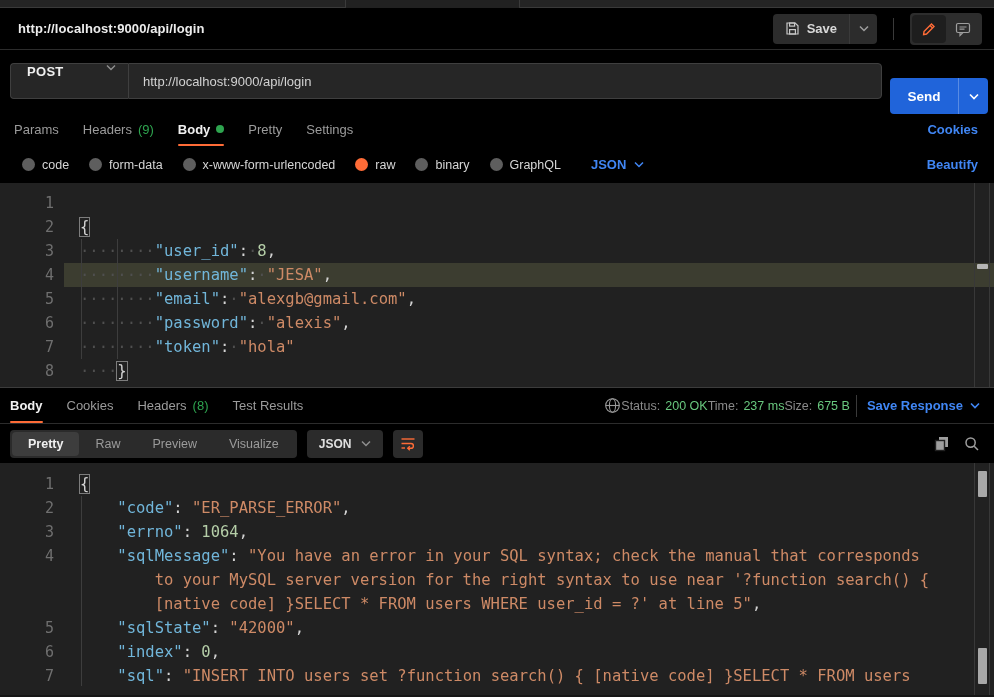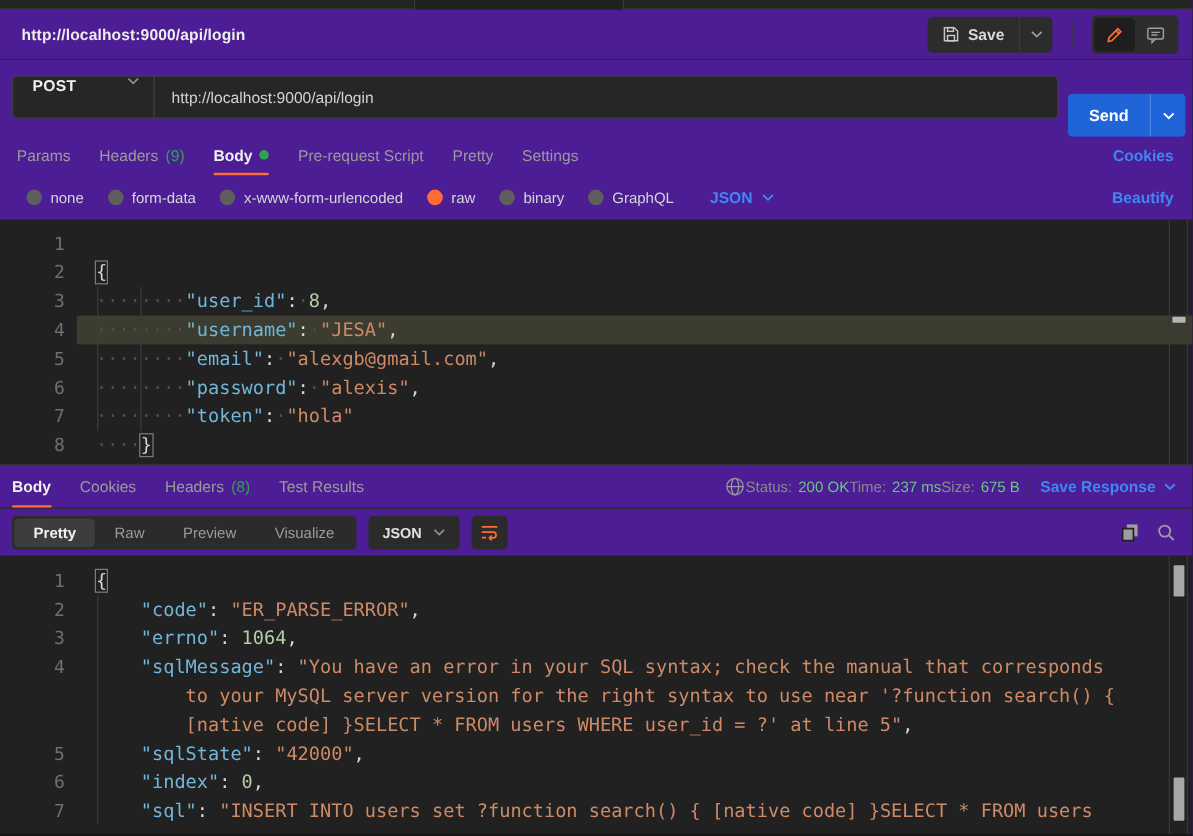--- a/index.html
+++ b/index.html
@@ -1,20 +1,20 @@
 <!DOCTYPE html>
 <html style="--orange: #ff6c37; --blue-link: #4086f4; --blue-send: #2064da; --green: #2ea44f; --green-status: #69c87f;"><head>
 <meta charset="utf-8">
 <style>
   * { margin:0; padding:0; box-sizing:border-box; }
   html,body { background:#161616; }
   body { font-family:"Liberation Sans", sans-serif; }
   #app {
     position:relative; width:994px; height:697px; overflow:hidden;
-    background:#4c1d95; color:#d0d0d0; font-size:13px;
+    background:#000000; color:#d0d0d0; font-size:13px;
     display:flex; flex-direction:column;
   }
   
   .top-strip { height:8px; display:flex; }
   .top-strip .seg { height:100%; }
   .seg-inactive { background:#242424; border-bottom:1px solid #3a3a3a; }
   .seg-active { background:#212121; border-left:1px solid #3a3a3a; border-right:1px solid #3a3a3a; }
 
   
   .title-bar { height:42px; display:flex; align-items:center; padding:0 12px 0 18px; border-bottom:1px solid #2c2c2c; }
@@ -200,35 +200,32 @@
       <div class="tab">
         <span class="tab-label">Headers</span>
         <span class="tab-count">(9)</span>
       </div>
       <div class="tab active">
         <span class="tab-label">Body</span>
         <span class="green-dot"></span>
         <span class="tab-underline"></span>
       </div>
       <div class="tab">
-        <span class="tab-label">Pre-request Script</span>
-      </div>
-      <div class="tab">
         <span class="tab-label">Pretty</span>
       </div>
       <div class="tab">
         <span class="tab-label">Settings</span>
       </div>
       <span class="cookies-link" id="cookies-link">Cookies</span>
   </div>
 
   <div class="radio-row" id="radio-row">
     <div class="radio-item">
         <span class="radio-circle"></span>
-        <span class="radio-label">none</span>
+        <span class="radio-label">code</span>
       </div>
       <div class="radio-item">
         <span class="radio-circle"></span>
         <span class="radio-label">form-data</span>
       </div>
       <div class="radio-item">
         <span class="radio-circle"></span>
         <span class="radio-label">x-www-form-urlencoded</span>
       </div>
       <div class="radio-item selected">

